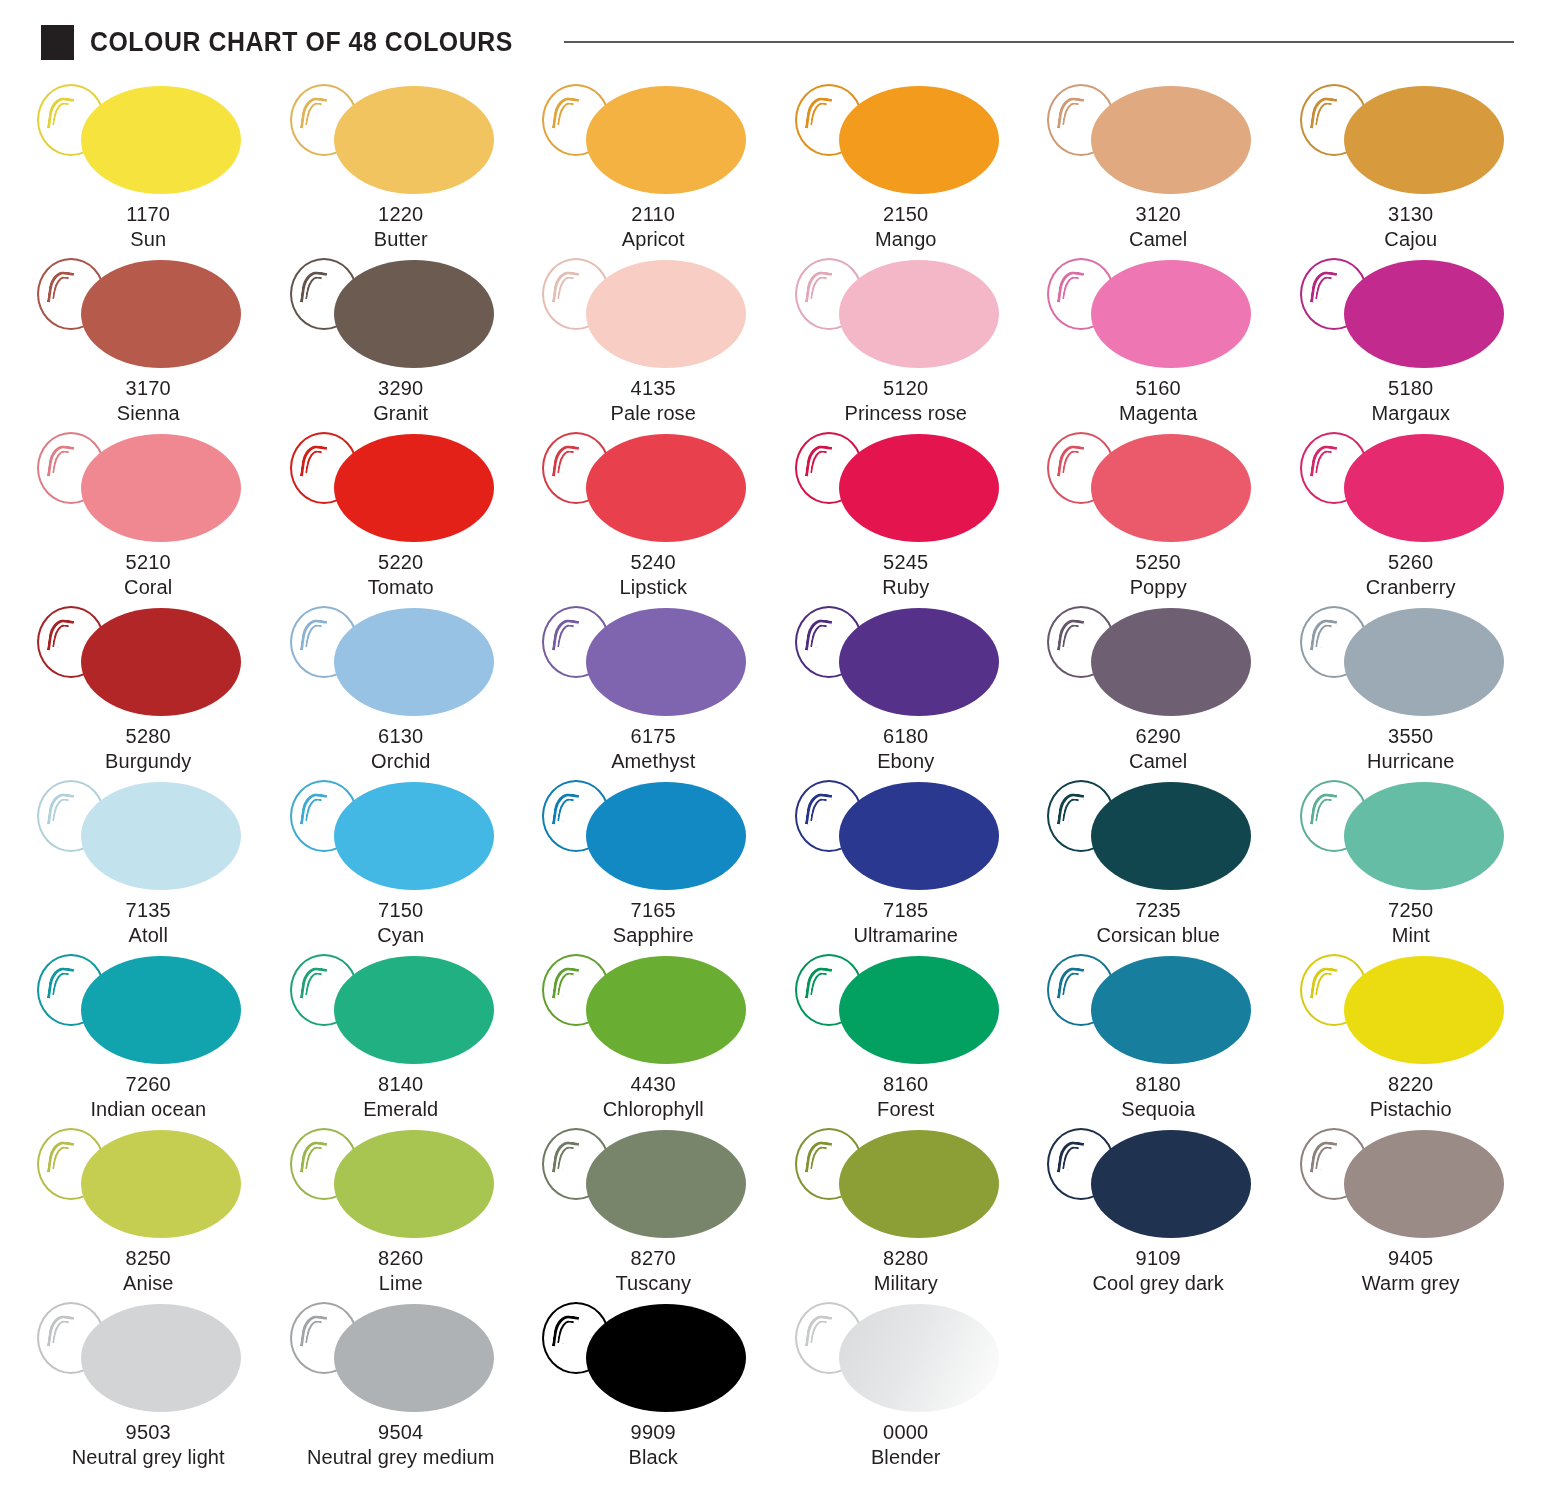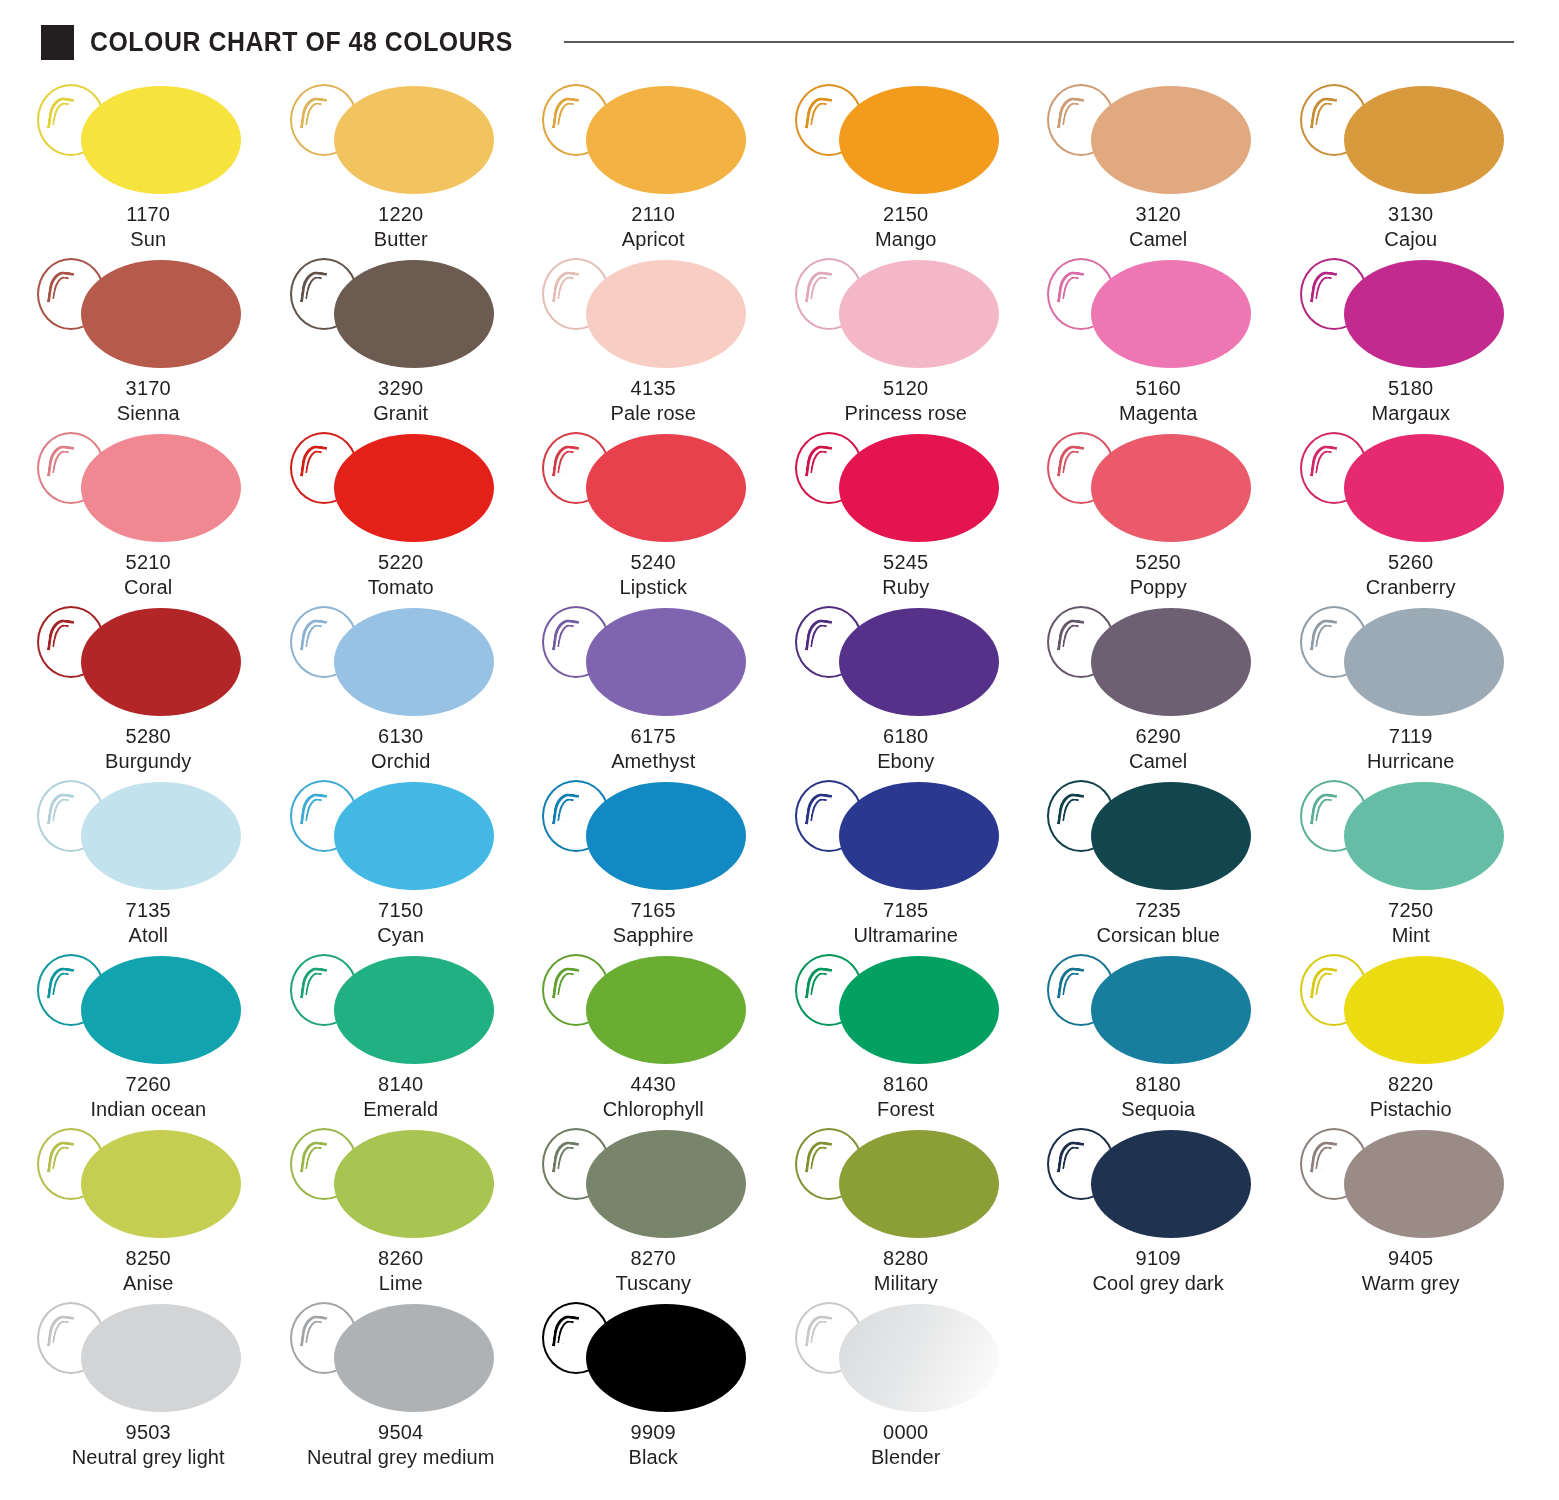--- a/index.html
+++ b/index.html
@@ -435,21 +435,21 @@
         </div>
       </div>
       <div class="swatch-cell">
         <div class="blob-wrap">
           <div class="marker-circle" style="border-color: rgb(143, 156, 166);"></div>
           <div class="blob" style="background: rgb(155, 170, 180);"></div>
           <div class="marker-arc" style="border-left-color: rgb(143, 156, 166); border-top-color: rgb(143, 156, 166);"></div>
           <div class="marker-arc2" style="border-left-color: rgb(143, 156, 166); border-top-color: rgb(143, 156, 166);"></div>
         </div>
         <div class="labels">
-          <div class="code">7119</div>
+          <div class="code">3550</div>
           <div class="name">Hurricane</div>
         </div>
       </div>
       <div class="swatch-cell">
         <div class="blob-wrap">
           <div class="marker-circle" style="border-color: rgb(178, 208, 218);"></div>
           <div class="blob" style="background: rgb(194, 226, 237);"></div>
           <div class="marker-arc" style="border-left-color: rgb(178, 208, 218); border-top-color: rgb(178, 208, 218);"></div>
           <div class="marker-arc2" style="border-left-color: rgb(178, 208, 218); border-top-color: rgb(178, 208, 218);"></div>
         </div>

